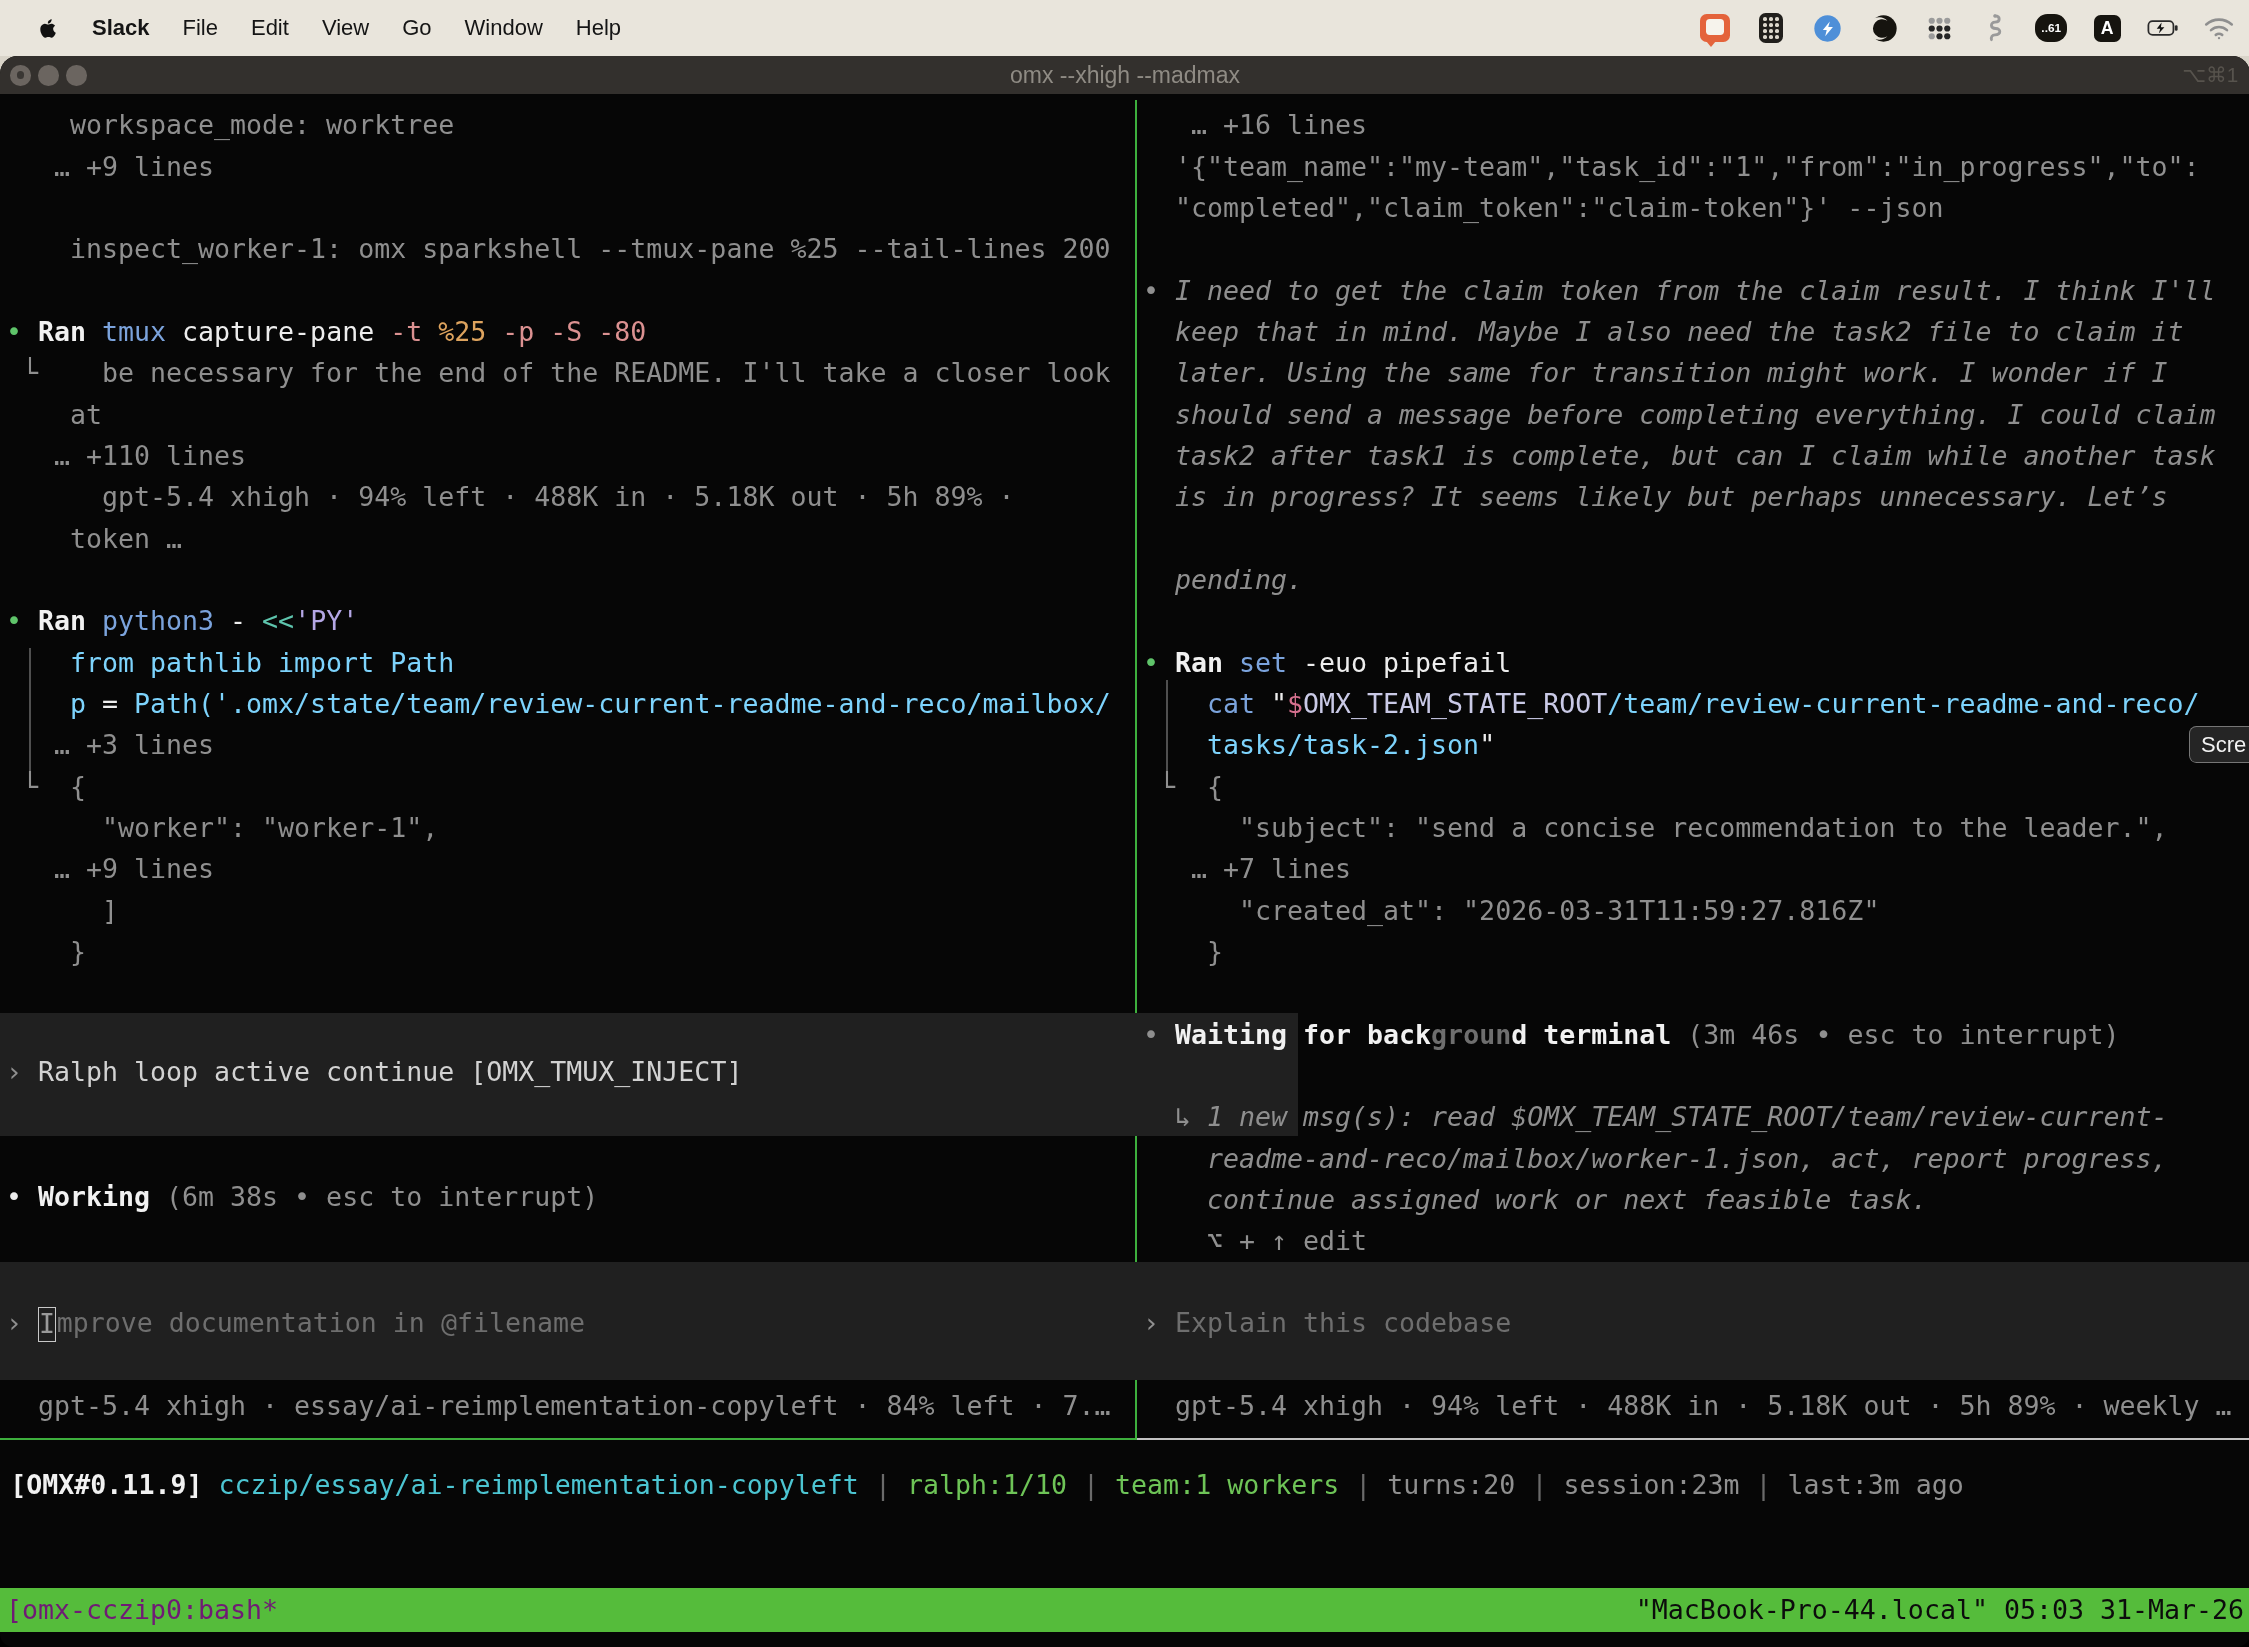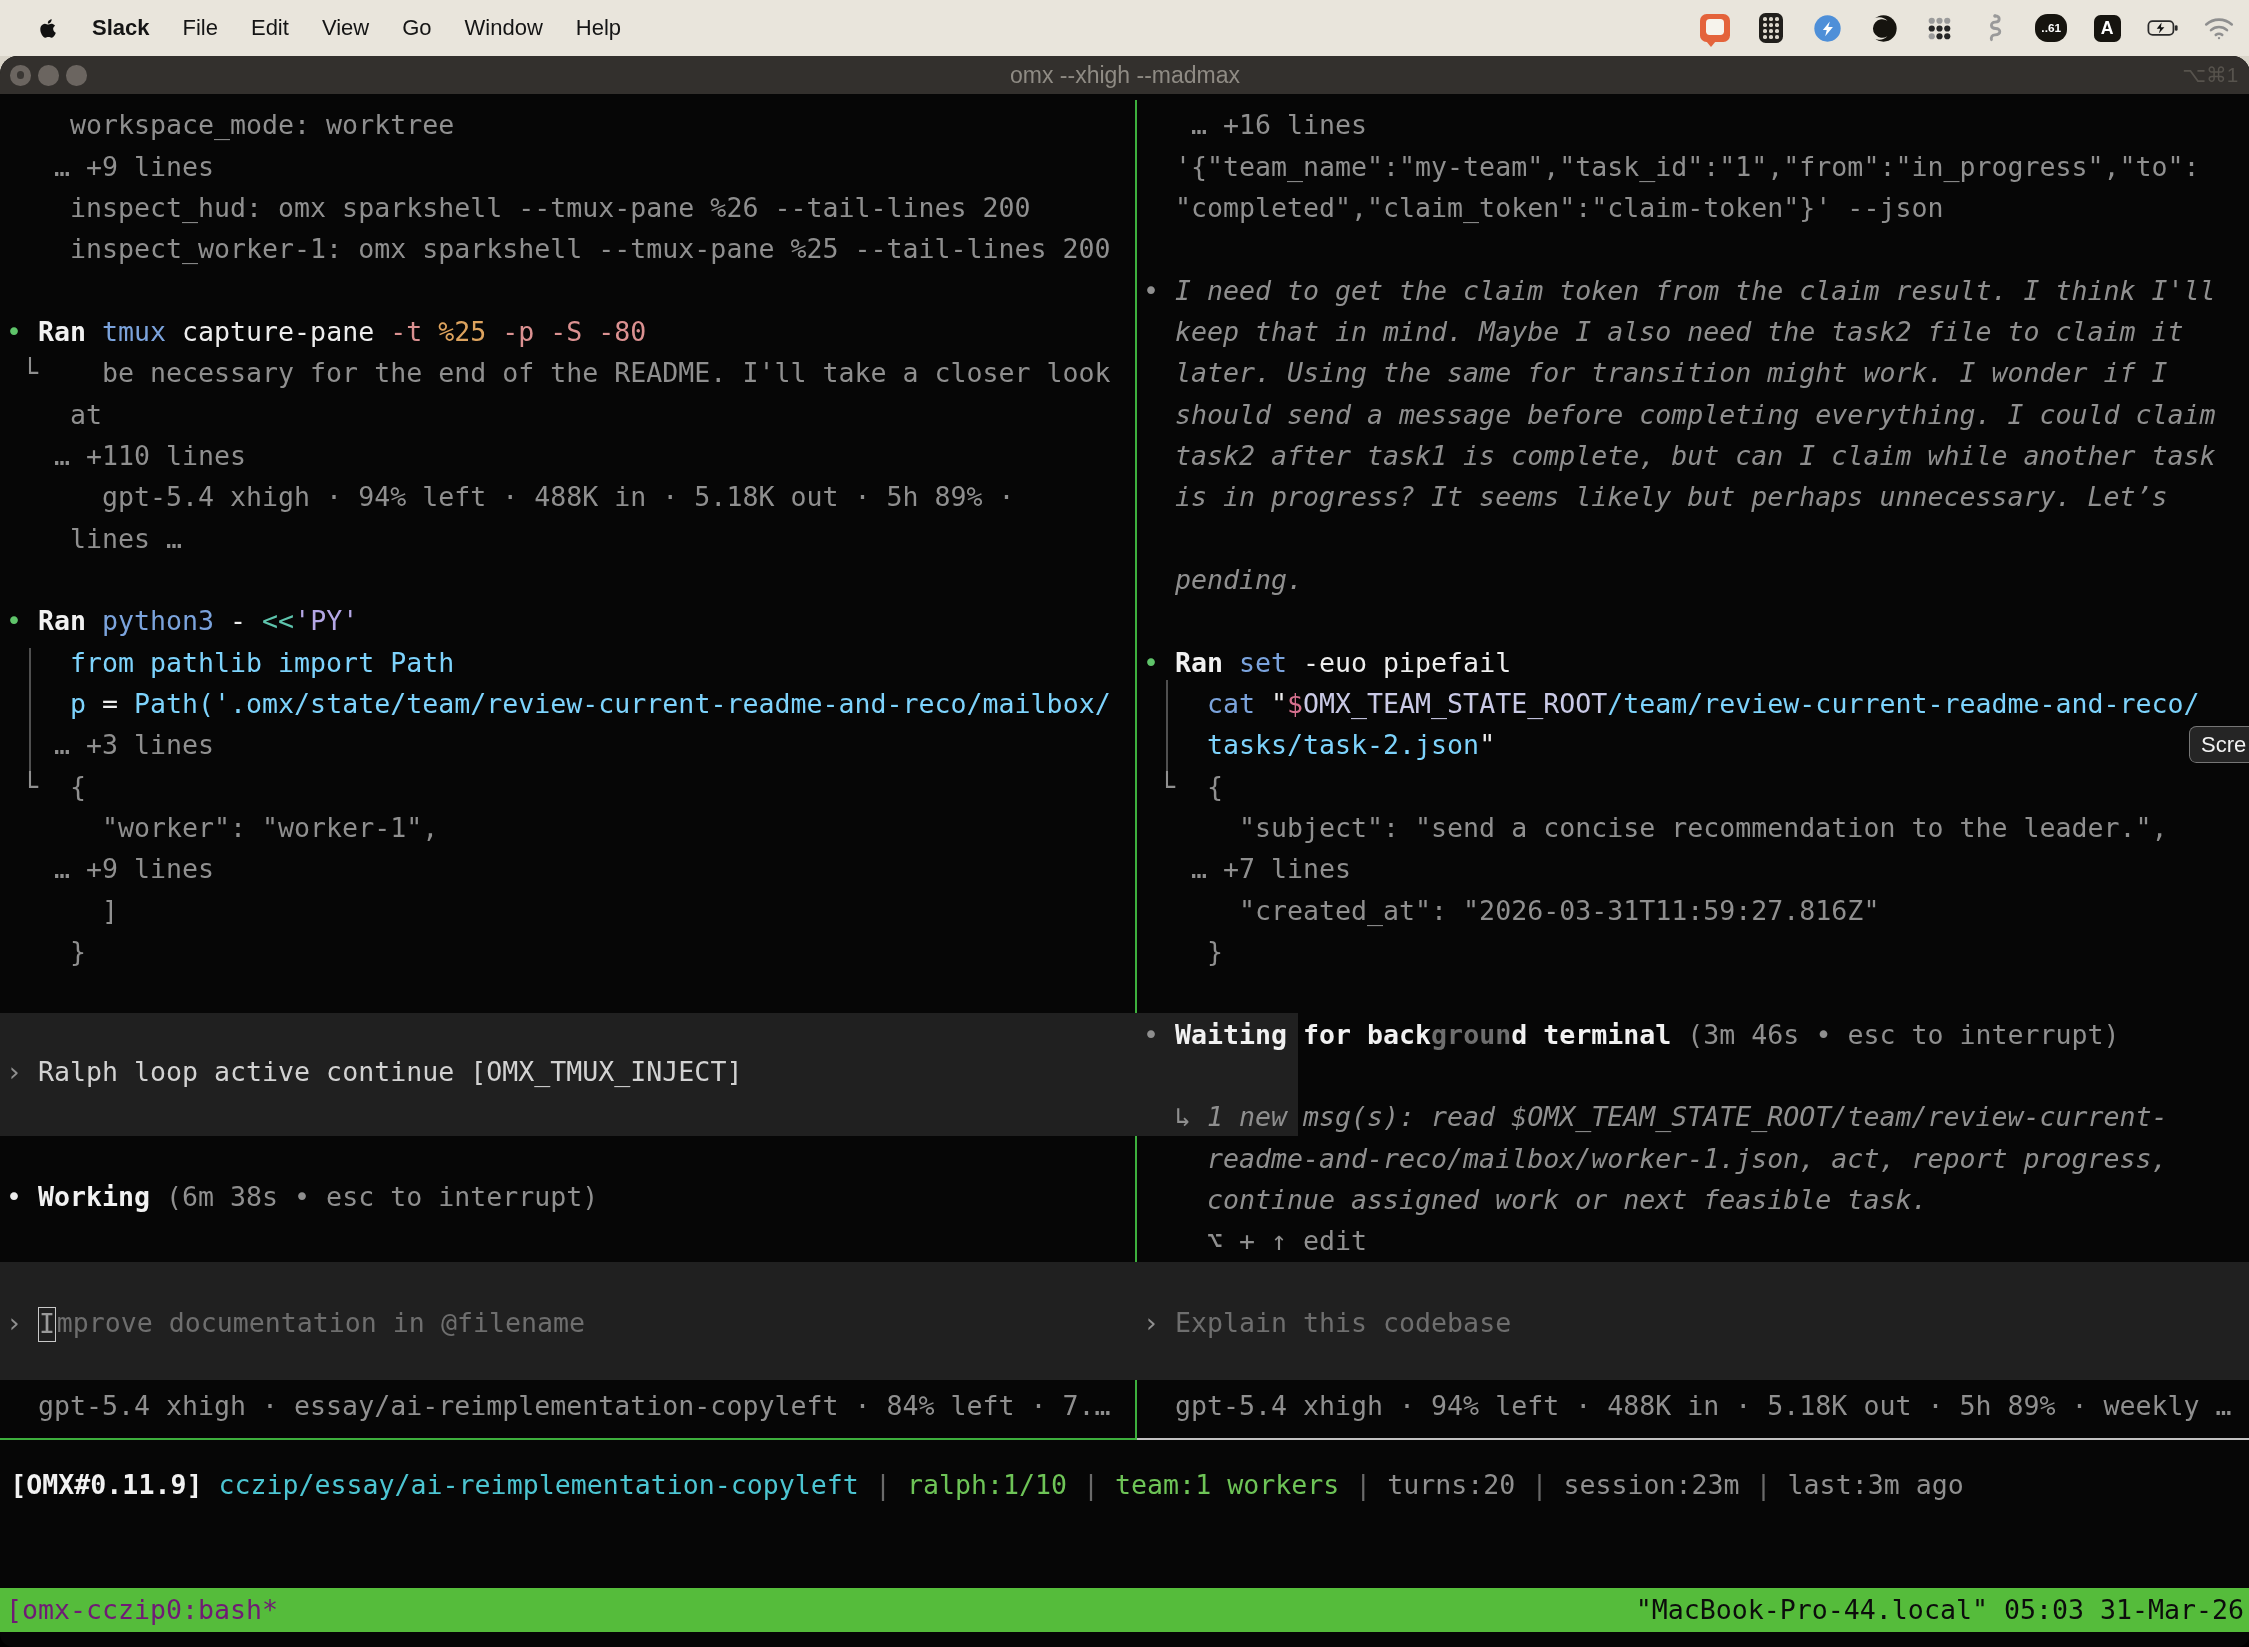--- a/index.html
+++ b/index.html
@@ -168,28 +168,27 @@
     <span class="win-title">omx --xhigh --madmax</span>
     <span class="win-short">⌥⌘1</span>
   </div>
 
   <div class="pane pane-left mono">
     <div class="band" style="top:916px;height:123px;"></div>
     <div class="band" style="top:1165px;height:118px;"></div>
     <div class="vline" style="left:29px;top:551px;height:125px;"></div>
   <div class="tl" style="top: 7.4px;"><span class="s-d">    workspace_mode: worktree</span></div>
       <div class="tl" style="top: 49px;"><span class="s-d">   … +9 lines</span></div>
-      <div class="tl" style="top: 90px;"><span class="s-d">    inspect_hud: omx sparkshell --tmux-pane %26 --tail-lines 200</span></div>
       <div class="tl" style="top: 131px;"><span class="s-d">    inspect_worker-1: omx sparkshell --tmux-pane %25 --tail-lines 200</span></div>
       <div class="tl" style="top: 214px;"><span class="s-gb">• </span><span class="s-wb">Ran </span><span class="s-bl">tmux </span><span class="s-w">capture-pane </span><span class="s-sa">-t </span><span class="s-or">%25 </span><span class="s-sa">-p -S -80</span></div>
       <div class="tl" style="top: 255px;"><span class="s-d"> └    be necessary for the end of the README. I'll take a closer look</span></div>
       <div class="tl" style="top: 297px;"><span class="s-d">    at</span></div>
       <div class="tl" style="top: 338px;"><span class="s-d">   … +110 lines</span></div>
       <div class="tl" style="top: 379px;"><span class="s-d">      gpt-5.4 xhigh · 94% left · 488K in · 5.18K out · 5h 89% ·</span></div>
-      <div class="tl" style="top: 421px;"><span class="s-d">    lines …</span></div>
+      <div class="tl" style="top: 421px;"><span class="s-d">    token …</span></div>
       <div class="tl" style="top: 503px;"><span class="s-gb">• </span><span class="s-wb">Ran </span><span class="s-bl">python3 </span><span class="s-w">- </span><span class="s-tl">&lt;&lt;</span><span class="s-lv">'PY'</span></div>
       <div class="tl" style="top: 545px;"><span class="s-gn">    from pathlib import Path</span></div>
       <div class="tl" style="top: 586px;"><span class="s-gn">    p </span><span class="s-w">= </span><span class="s-gn">Path('.omx/state/team/review-current-readme-and-reco/mailbox/</span></div>
       <div class="tl" style="top: 627px;"><span class="s-d">   … +3 lines</span></div>
       <div class="tl" style="top: 669px;"><span class="s-d"> └  {</span></div>
       <div class="tl" style="top: 710px;"><span class="s-d">      "worker": "worker-1",</span></div>
       <div class="tl" style="top: 751px;"><span class="s-d">   … +9 lines</span></div>
       <div class="tl" style="top: 793px;"><span class="s-d">      ]</span></div>
       <div class="tl" style="top: 834px;"><span class="s-d">    }</span></div>
       <div class="tl" style="top: 954px;"><span class="s-d">› </span><span class="s-br">Ralph loop active continue [OMX_TMUX_INJECT]</span></div>

